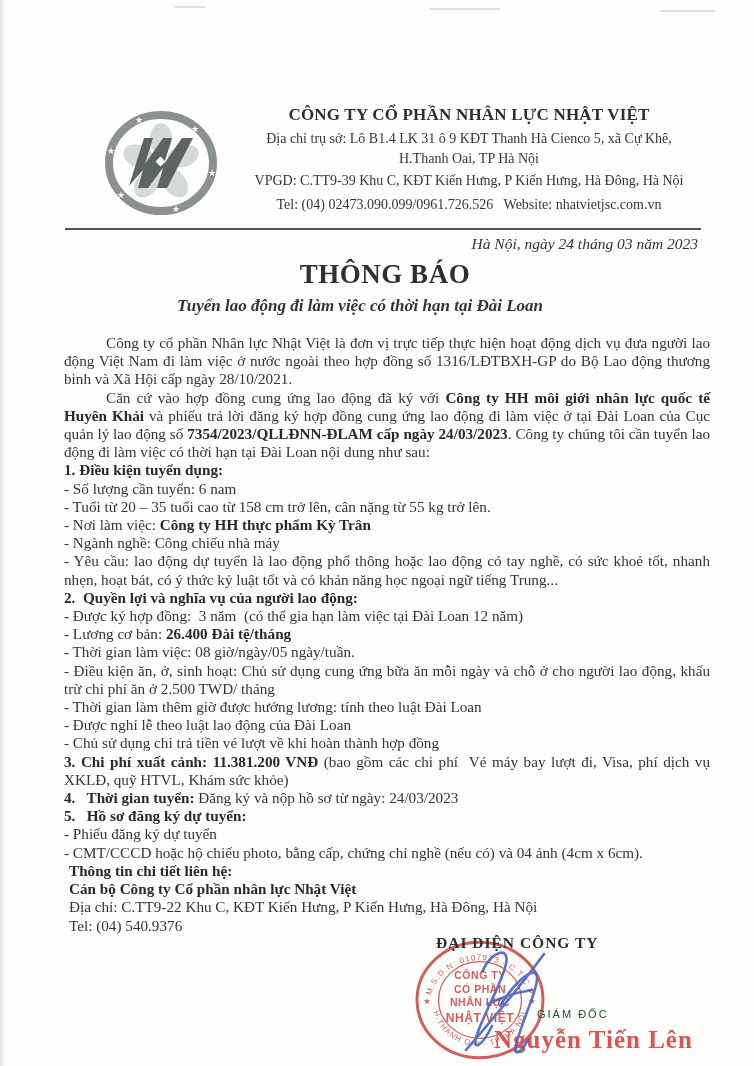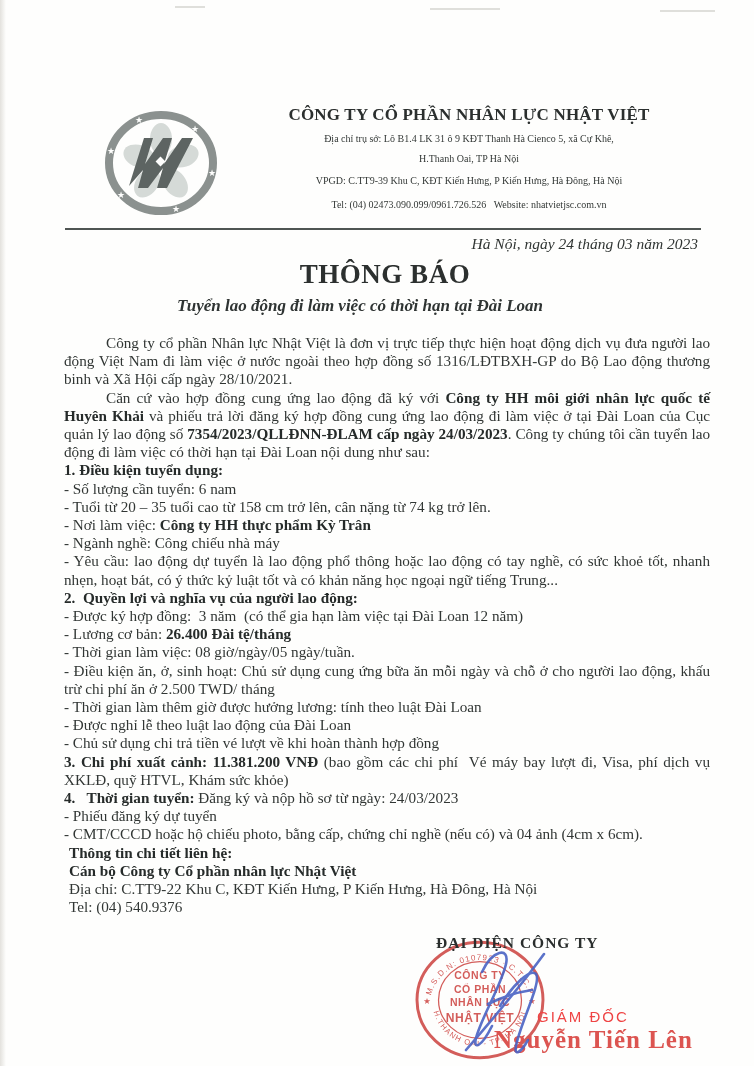--- a/index.html
+++ b/index.html
@@ -25,21 +25,21 @@
   
   .logo{position:absolute;left:101px;top:106px;width:120px;height:118px;}
   .header-text{
     position:absolute;left:238px;top:105px;width:462px;
     text-align:center;
   }
   .company-name{
     font-weight:bold;font-size:17px;letter-spacing:.2px;color:#2b2f2e;
     margin-bottom:4px;
   }
-  .addr{font-size:10px;line-height:20px;color:#333836;}
+  .addr{font-size:14px;line-height:20px;color:#333836;}
   .addr.vpgd{margin-top:2px;}
   .addr.contact{margin-top:4px;}
 
   .rule{position:absolute;left:65px;top:228px;width:636px;border-top:2px solid #4f5553;}
   .date-line{
     position:absolute;right:56px;top:235px;
     font-style:italic;font-size:15.5px;color:#2f3432;
   }
   .doc-title{
     position:absolute;left:8px;top:259px;width:754px;text-align:center;
@@ -65,21 +65,21 @@
   .rep-title{
     position:absolute;left:436px;top:934px;
     font-weight:bold;font-size:15.5px;letter-spacing:1px;color:#2a2e2d;
     z-index:3;
   }
   .stamp{position:absolute;left:404px;top:937px;width:152px;height:126px;z-index:1;opacity:.92;}
   .sig{position:absolute;left:448px;top:942px;width:130px;height:122px;z-index:4;}
   .director{
     position:absolute;left:537px;top:1008px;z-index:2;
     font-family:"Liberation Sans","DejaVu Sans",sans-serif;
-    font-size:15px;letter-spacing:2px;color:#ef4444;font-weight:500;
+    font-size:11px;letter-spacing:2px;color:#14532d;font-weight:500;
   }
   .sig-name{
     position:absolute;left:494px;top:1026px;z-index:2;
     font-weight:bold;font-size:25px;color:#dc5450;
     letter-spacing:1px;
   }
 </style>
 </head>
 <body>
 
@@ -131,37 +131,38 @@
   <div class="date-line">Hà Nội, ngày 24 tháng 03 năm 2023</div>
   <div class="doc-title">THÔNG BÁO</div>
   <div class="doc-subtitle">Tuyển lao động đi làm việc có thời hạn tại Đài Loan</div>
 
   <div class="body">
     <p><span>Công ty cổ phần Nhân lực Nhật Việt là đơn vị trực tiếp thực hiện hoạt động dịch vụ đưa người lao động Việt Nam đi làm việc ở nước ngoài theo hợp đồng số 1316/LĐTBXH-GP do Bộ Lao động thương binh và Xã Hội cấp ngày 28/10/2021.</span></p>
     <p><span>Căn cứ vào hợp đồng cung ứng lao động đã ký với </span><b>Công ty HH môi giới nhân lực quốc tế Huyên Khải</b><span> và phiếu trả lời đăng ký hợp đồng cung ứng lao động đi làm việc ở tại Đài Loan của Cục quản lý lao động số </span><b>7354/2023/QLLĐNN-ĐLAM cấp ngày 24/03/2023</b><span>. Công ty chúng tôi cần tuyển lao động đi làm việc có thời hạn tại Đài Loan nội dung như sau:</span></p>
 
     <div class="sec-heading">1. Điều kiện tuyển dụng:</div>
     <div class="line">- Số lượng cần tuyển: 6 nam</div>
-    <div class="line">- Tuổi từ 20 – 35 tuổi cao từ 158 cm trở lên, cân nặng từ 74 kg trở lên.</div>
+    <div class="line">- Tuổi từ 20 – 35 tuổi cao từ 158 cm trở lên, cân nặng từ 55 kg trở lên.</div>
     <div class="line"><span>- Nơi làm việc: </span><b>Công ty HH thực phẩm Kỳ Trân</b></div>
     <div class="line">- Ngành nghề: Công chiếu nhà máy</div>
     <div class="line">- Yêu cầu: lao động dự tuyển là lao động phổ thông hoặc lao động có tay nghề, có sức khoẻ tốt, nhanh nhẹn, hoạt bát, có ý thức kỷ luật tốt và có khản năng học ngoại ngữ tiếng Trung...</div>
 
     <div class="sec-heading">2.&nbsp; Quyền lợi và nghĩa vụ của người lao động:</div>
     <div class="line">- Được ký hợp đồng:&nbsp; 3 năm&nbsp; (có thể gia hạn làm việc tại Đài Loan 12 năm)</div>
     <div class="line"><span>- Lương cơ bản: </span><b>26.400 Đài tệ/tháng</b></div>
     <div class="line">- Thời gian làm việc: 08 giờ/ngày/05 ngày/tuần.</div>
     <div class="line">- Điều kiện ăn, ở, sinh hoạt: Chủ sử dụng cung ứng bữa ăn mỗi ngày và chỗ ở cho người lao động, khấu trừ chi phí ăn ở 2.500 TWD/ tháng</div>
     <div class="line">- Thời gian làm thêm giờ được hưởng lương: tính theo luật Đài Loan</div>
     <div class="line">- Được nghỉ lễ theo luật lao động của Đài Loan</div>
     <div class="line">- Chủ sử dụng chi trả tiền vé lượt về khi hoàn thành hợp đồng</div>
 
     <div class="line"><b>3. Chi phí xuất cảnh: 11.381.200 VNĐ</b><span> (bao gồm các chi phí&nbsp; Vé máy bay lượt đi, Visa, phí dịch vụ XKLĐ, quỹ HTVL, Khám sức khỏe)</span></div>
     <div class="line"><b>4.&nbsp;&nbsp; Thời gian tuyển:</b><span> Đăng ký và nộp hồ sơ từ ngày: 24/03/2023</span></div>
 
+    <div class="sec-heading">5.&nbsp;&nbsp; Hồ sơ đăng ký dự tuyển:</div>
     <div class="line">- Phiếu đăng ký dự tuyển</div>
     <div class="line">- CMT/CCCD hoặc hộ chiếu photo, bằng cấp, chứng chỉ nghề (nếu có) và 04 ảnh (4cm x 6cm).</div>
 
     <div class="sec-heading pad-l">Thông tin chi tiết liên hệ:</div>
     <div class="sec-heading pad-l">Cán bộ Công ty Cổ phần nhân lực Nhật Việt</div>
     <div class="line pad-l">Địa chỉ: C.TT9-22 Khu C, KĐT Kiến Hưng, P Kiến Hưng, Hà Đông, Hà Nội</div>
     <div class="line pad-l">Tel: (04) 540.9376</div>
   </div>
 
   <div class="rep-title">ĐẠI DIỆN CÔNG TY</div>

